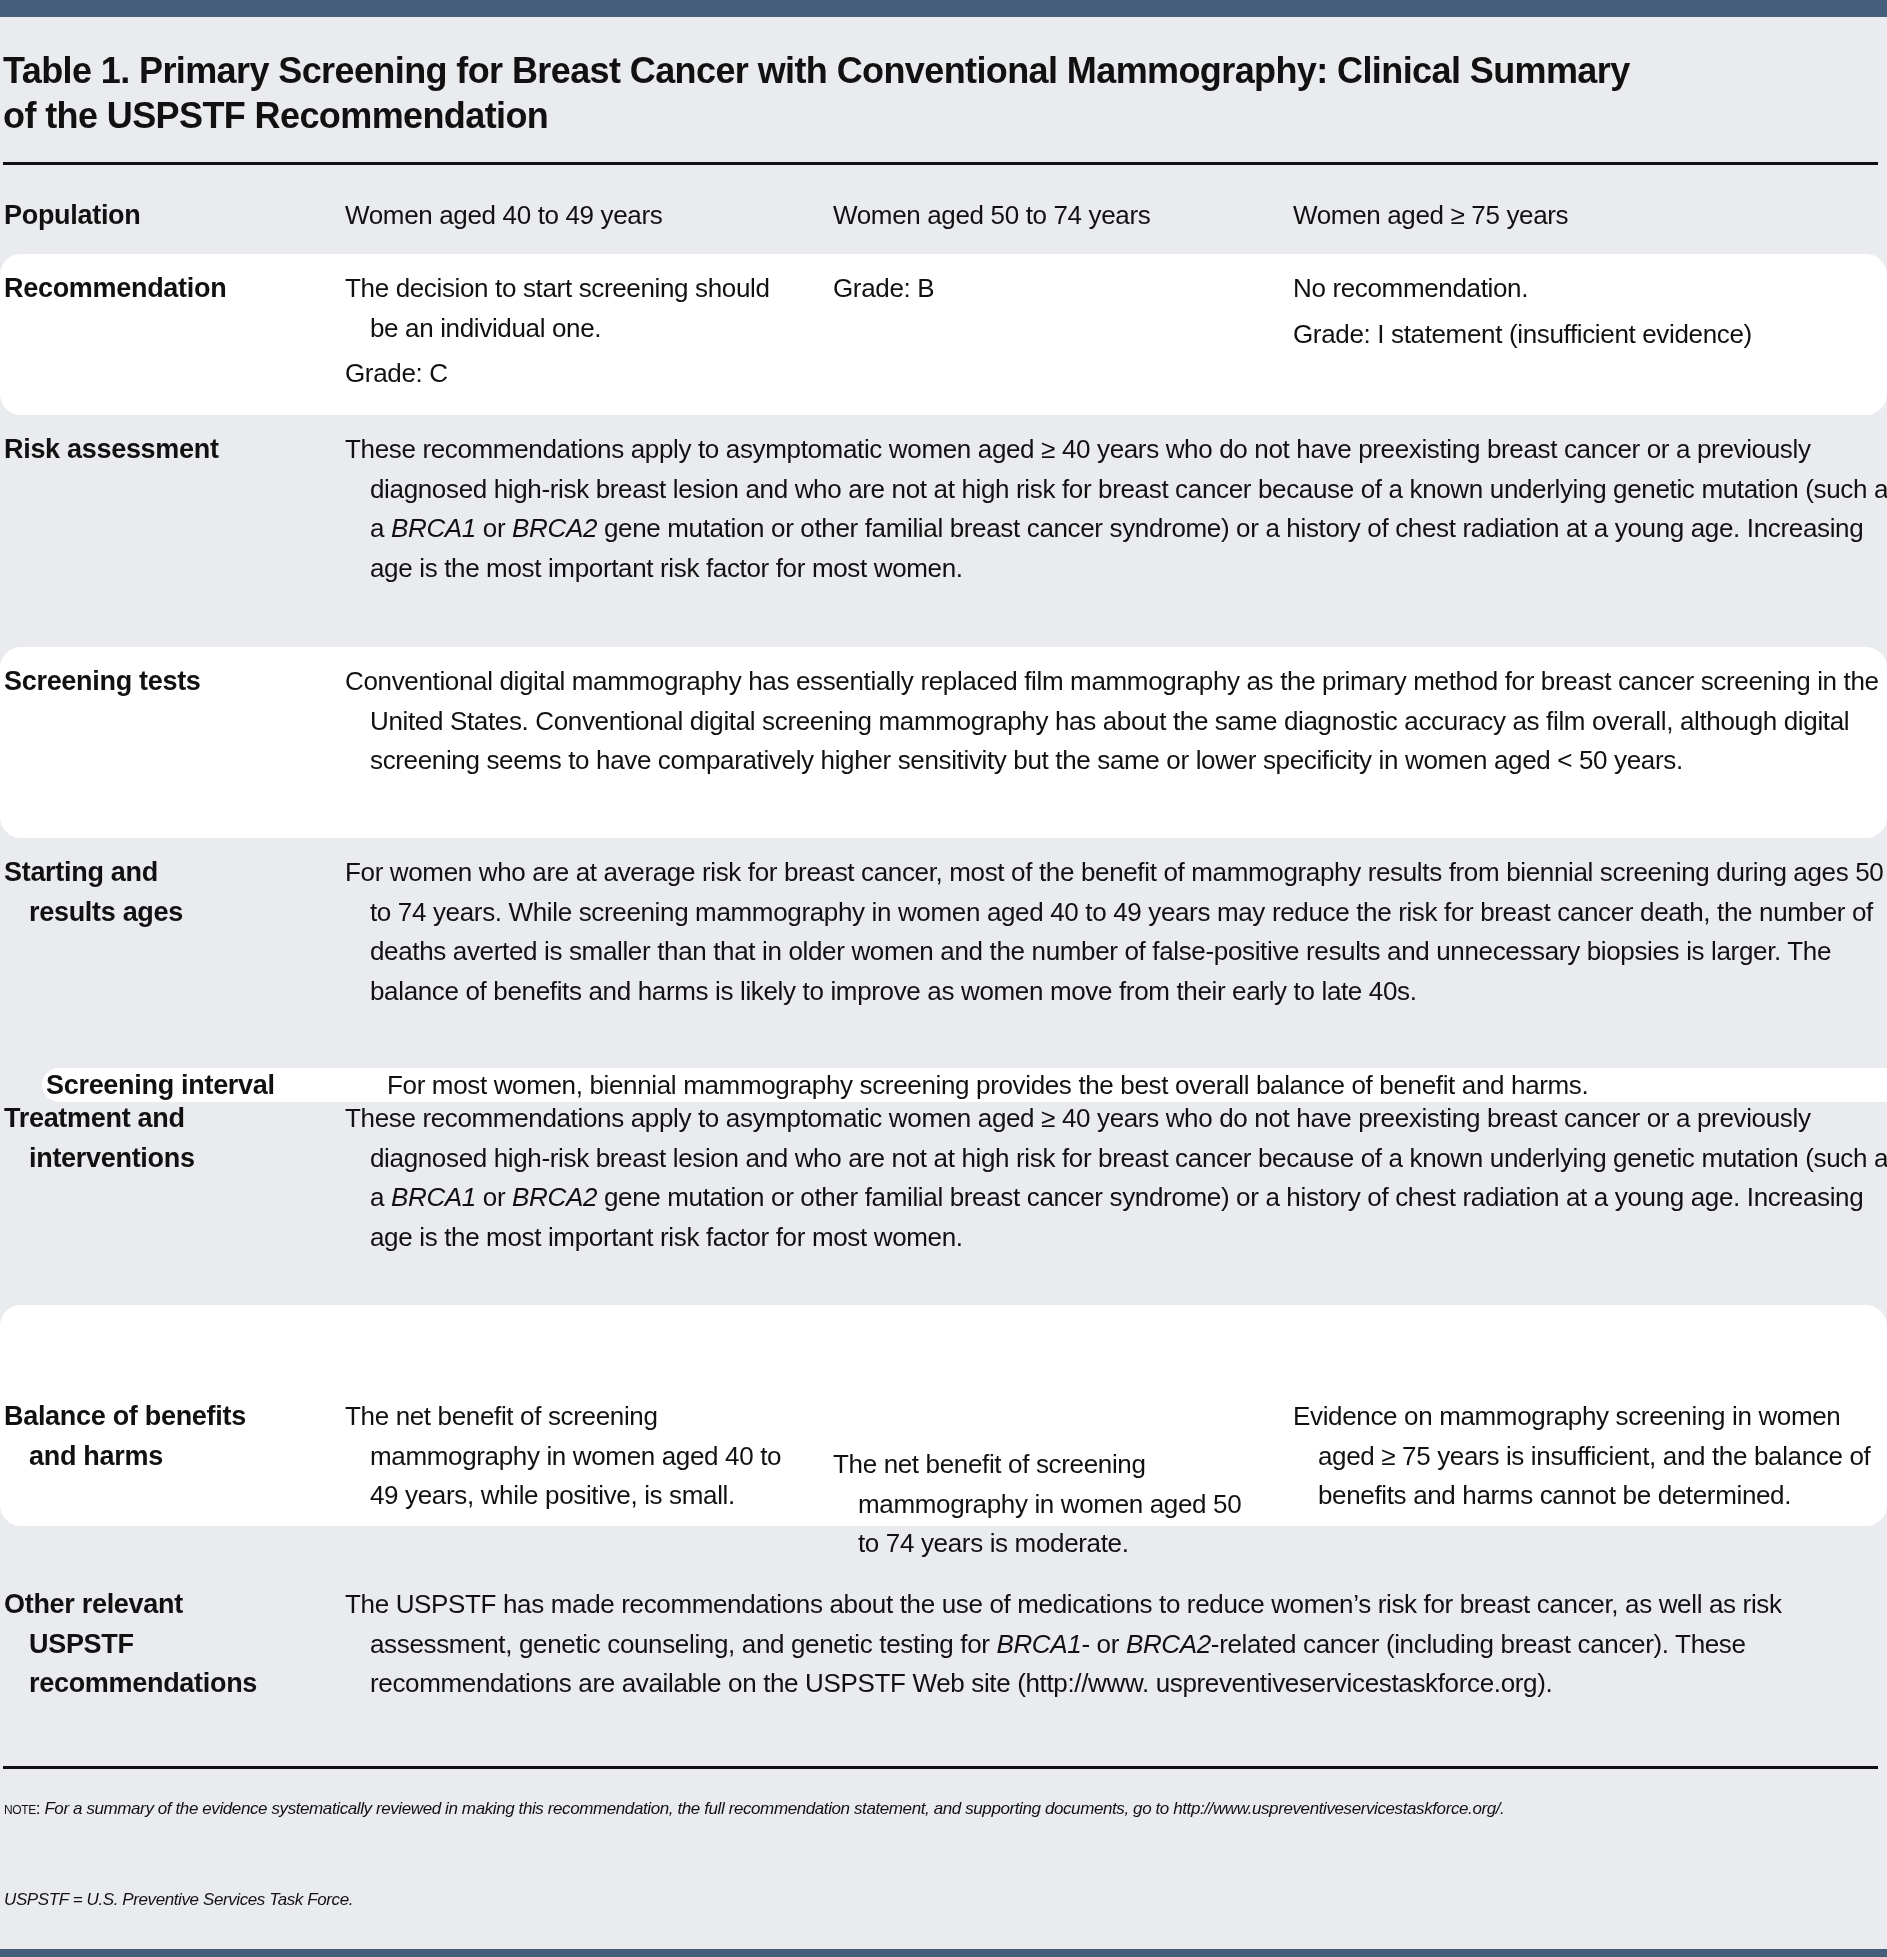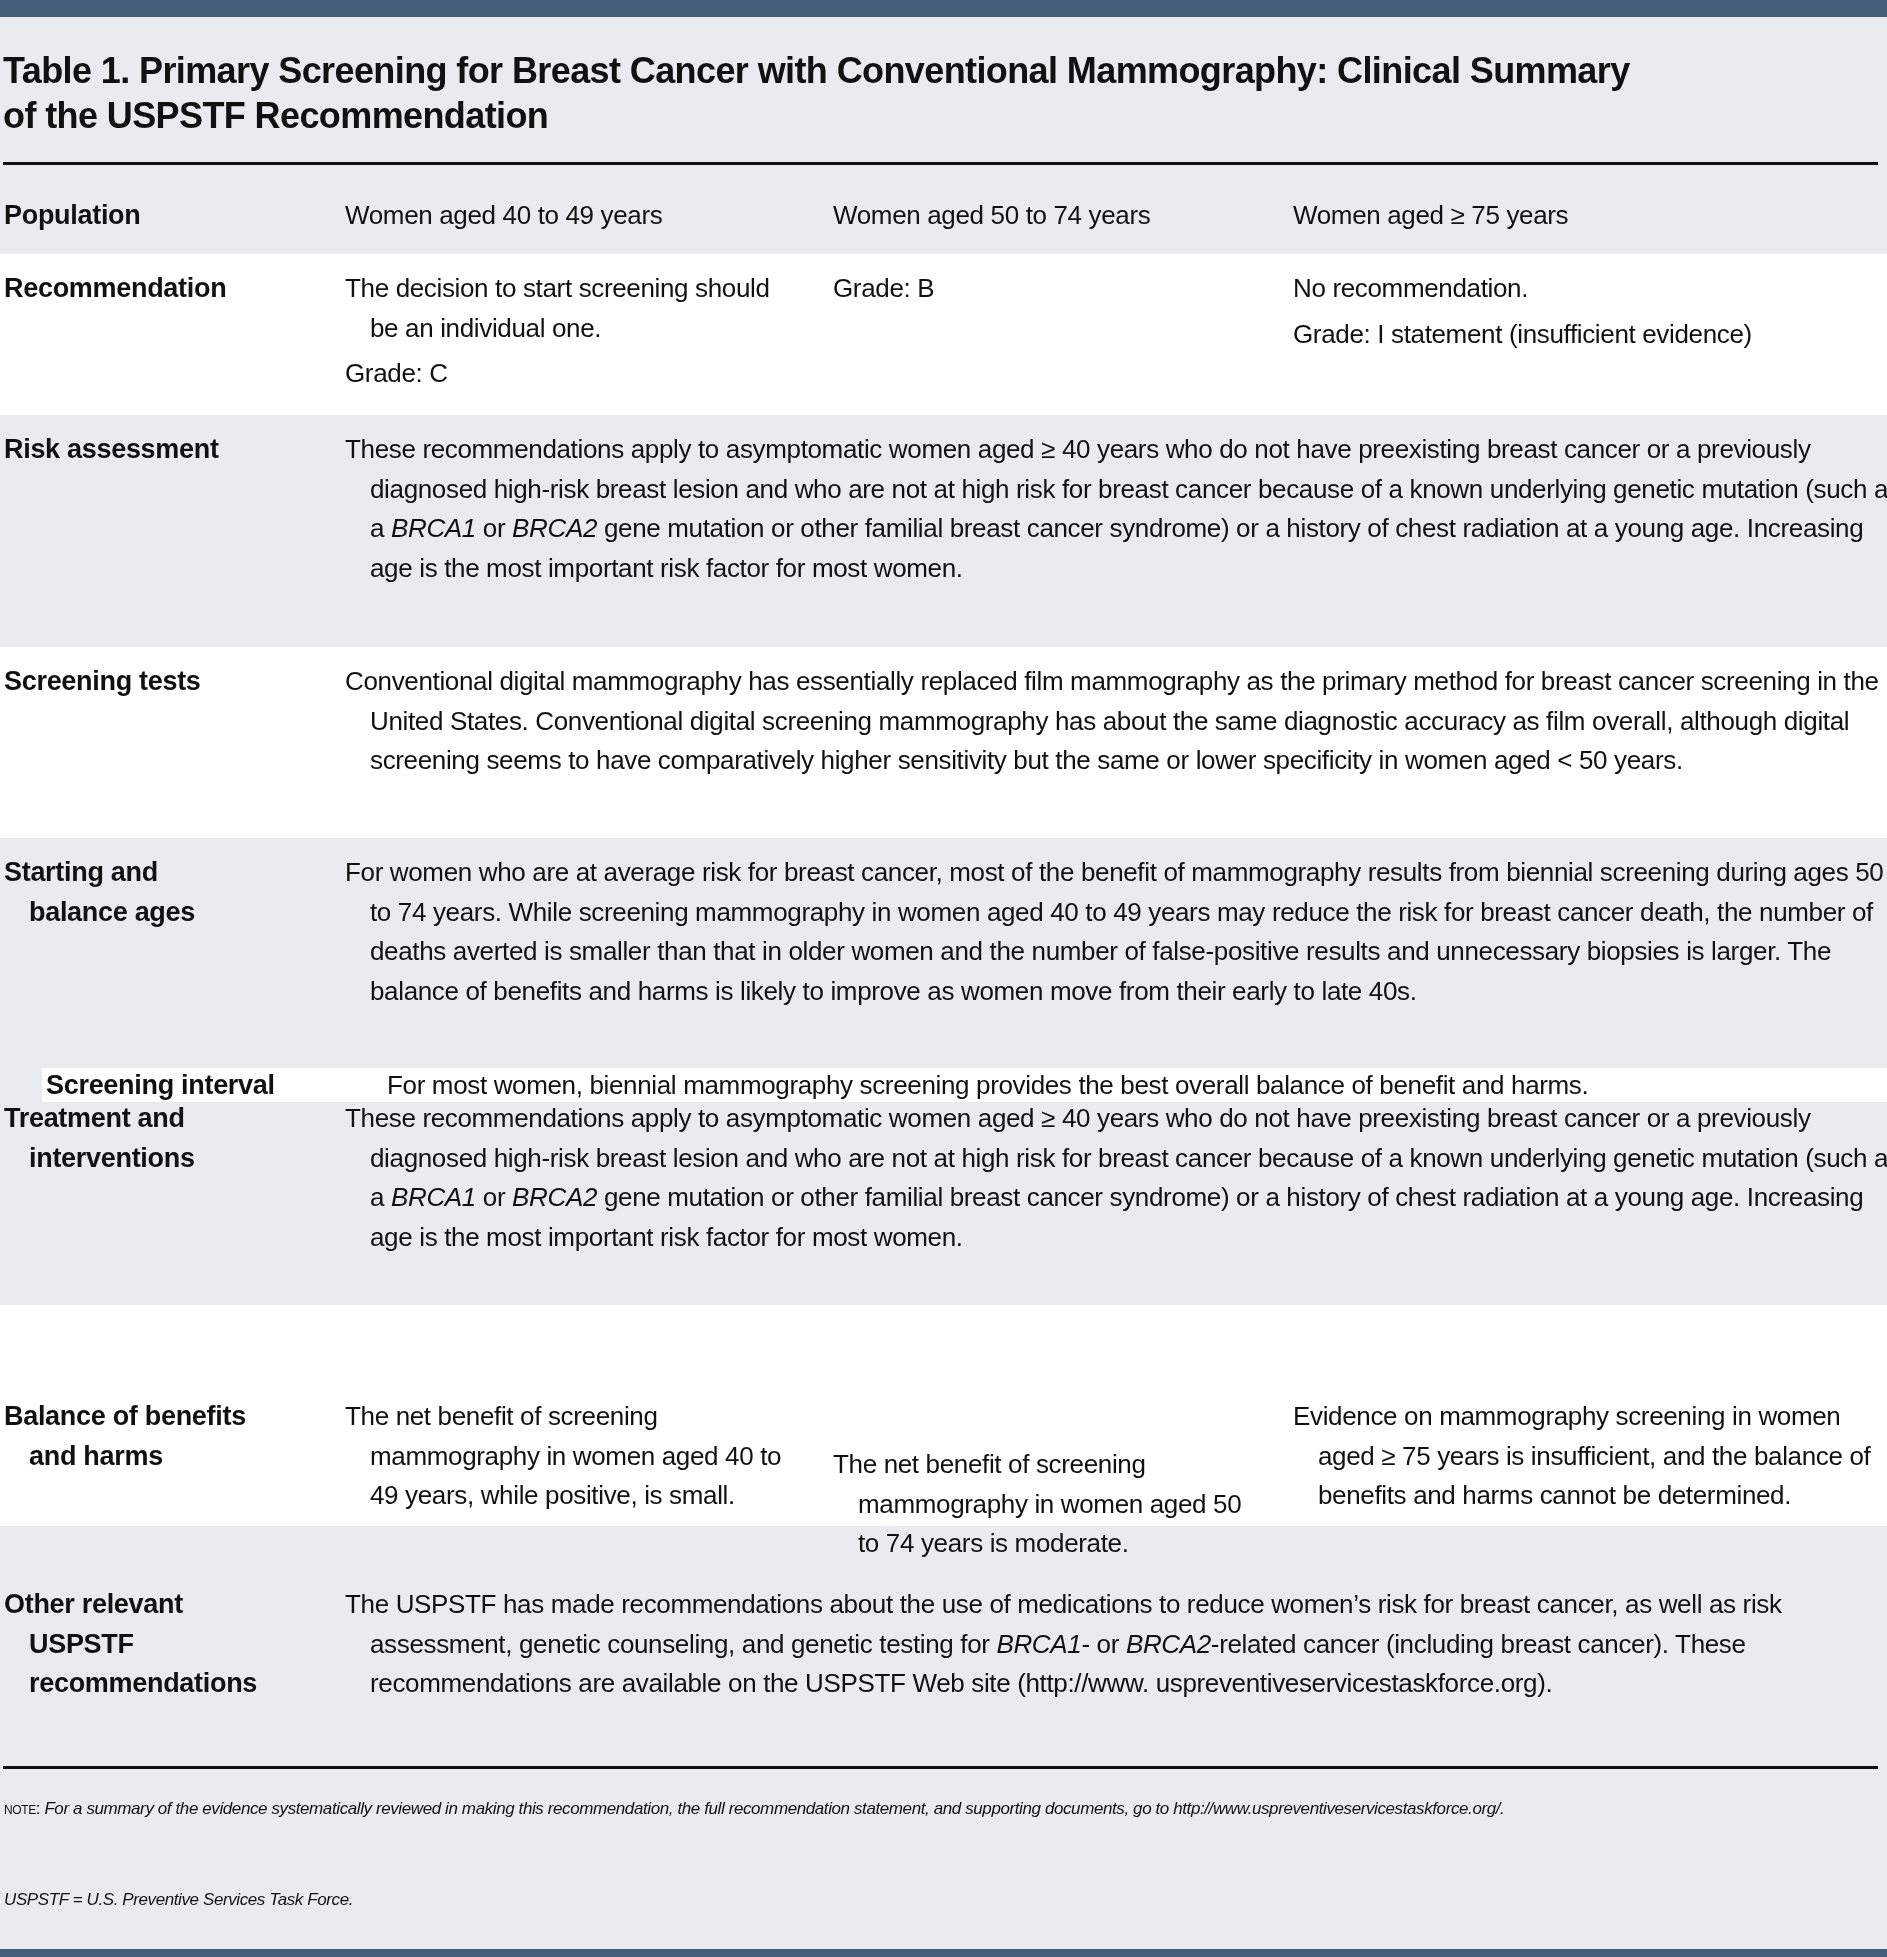--- a/index.html
+++ b/index.html
@@ -10,21 +10,21 @@
   }
   .bar { position:absolute; left:0; width:1887px; background:#445e7b; }
   .bar.top { top:0; height:17px; }
   .bar.bottom { top:1949px; height:8px; }
   .title {
     position:absolute; left:3px; top:48px; width:1870px;
     font-weight:bold; font-size:36px; line-height:45px; letter-spacing:-0.6px;
     margin:0;
   }
   .rule { position:absolute; left:3px; width:1875px; height:3px; background:#111; }
-  .row { position:absolute; left:0; width:1887px; }
+  .row { position:absolute; left:0; width:1887px;border-radius:21px; }
   .row.gray { background:#e9ebee; }
   .row.white { background:#ffffff; }
   .label {
     position:absolute; left:4px; font-weight:bold; font-size:27px; line-height:39.5px;
     width:300px; letter-spacing:-0.3px;
   }
   .label .cont { padding-left:25px; display:block; }
   .cell {
     position:absolute; font-size:26px; line-height:39.5px; letter-spacing:-0.35px;
   }
@@ -84,21 +84,21 @@
 </div>
 
 <div class="row white" style="top:647px;height:191px;">
   <div class="label" style="top:15px;">Screening tests</div>
   <div class="cell wide hang" style="top:15px;">Conventional digital mammography has essentially replaced film mammography as the primary method for breast cancer screening in the United States. Conventional digital screening mammography has about the same diagnostic accuracy as film overall, although digital screening seems to have comparatively higher sensitivity but the same or lower specificity in women aged &lt; 50 years.</div>
 </div>
 
 <div class="row gray" style="top:838px;height:230px;">
   <div class="label" style="top:15px;">
     <span>Starting and</span>
-    <span class="cont">balance ages</span>
+    <span class="cont">results ages</span>
   </div>
   <div class="cell wide hang" style="top:15px;">For women who are at average risk for breast cancer, most of the benefit of mammography results from biennial screening during ages 50 to 74 years. While screening mammography in women aged 40 to 49 years may reduce the risk for breast cancer death, the number of deaths averted is smaller than that in older women and the number of false-positive results and unnecessary biopsies is larger. The balance of benefits and harms is likely to improve as women move from their early to late 40s.</div>
 </div>
 
 <div class="row white" style="top:1068px;height:34px;margin-left:42px;">
   <div class="label" style="top:-2px;">Screening interval</div>
   <div class="cell wide hang" style="top:-2px;">For most women, biennial mammography screening provides the best overall balance of benefit and harms.</div>
 </div>
 
 <div class="row gray" style="top:1102px;height:203px;">

